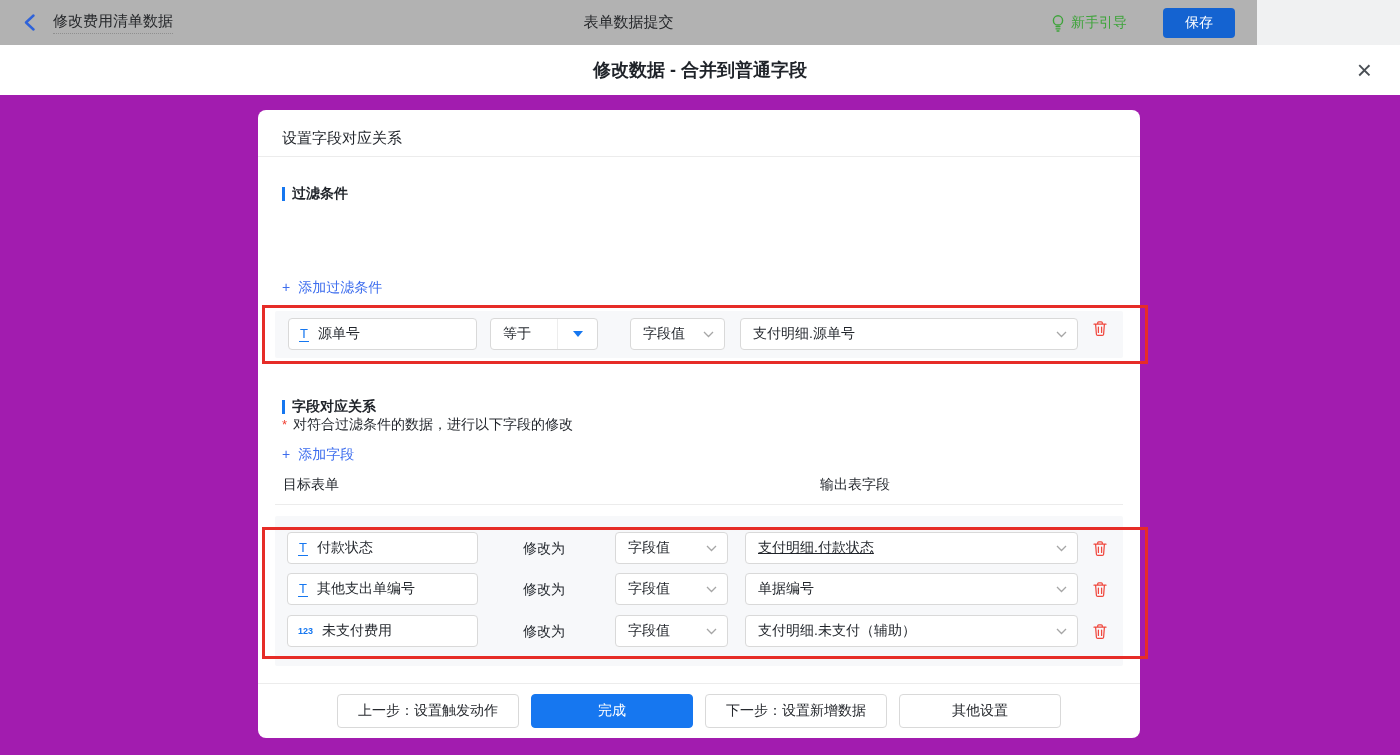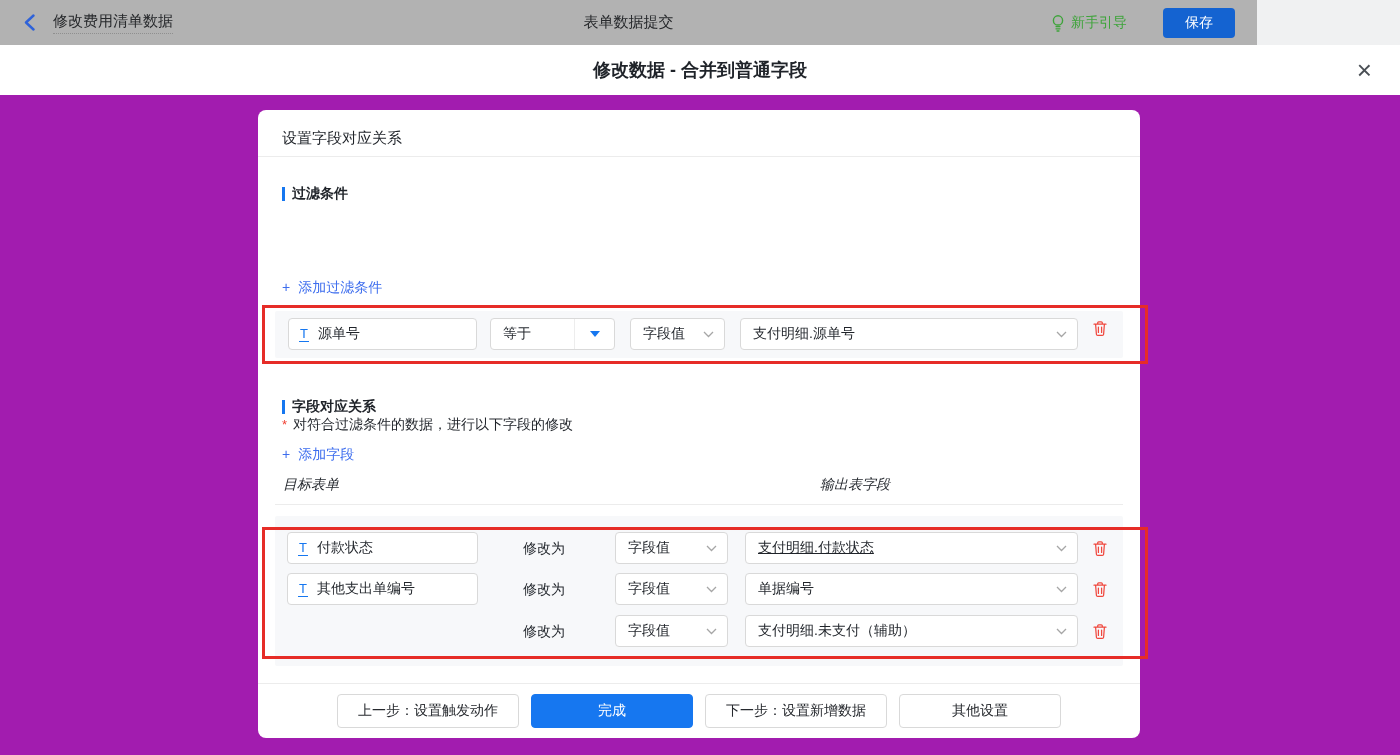--- a/index.html
+++ b/index.html
@@ -66,21 +66,21 @@
 
   .op-select { padding-right:50px; }
   .caret-seg { position:absolute; right:0; top:0; bottom:0; width:40px; border-left:1px solid #ededed;
                display:flex; align-items:center; justify-content:center; }
   .caret-down { width:0; height:0; border-left:5px solid transparent; border-right:5px solid transparent;
                 border-top:6px solid #1677f0; }
 
   .trash { position:absolute; width:18px; height:18px; cursor:pointer; display:flex;
            align-items:center; justify-content:center; }
 
-  .col-head { position:absolute; top:366px; font-size:14px; color:#1f2329;font-style:italic; }
+  .col-head { position:absolute; top:366px; font-size:14px; color:#1f2329; }
   .map-desc { position:absolute; left:24px; top:306px; font-size:14px; color:#1f2329; }
   .map-desc .req { margin-right:6px; margin-left:0; }
   .modify-label { position:absolute; font-size:14px; color:#1f2329; line-height:32px; }
 
   .map-row { position:absolute; left:0; width:848px; height:32px; }
 
   .red-rect { position:absolute; border:3px solid #e62c27; pointer-events:none; }
   .red-rect-1 { left:4px; top:195px; width:886px; height:59px; }
   .red-rect-2 { left:4px; top:417px; width:886px; height:132px; }
 
@@ -134,21 +134,21 @@
 
     <div class="add-link" style="top:169px;">
       <span class="plus">+</span><span>添加过滤条件</span>
     </div>
 
     <div class="gray-box filter-box">
       <div class="field-input" style="left:13px; top:7px; width:189px;">
         <span class="t-icon">T</span>
         <span>源单号</span>
       </div>
-      <div class="select op-select" style="left:215px; top:7px; width:125px;">
+      <div class="select op-select" style="left:215px; top:7px; width:108px;">
         <span>等于</span>
         <span class="caret-seg">
           <i class="caret-down"></i>
         </span>
       </div>
       <div class="select" style="left:355px; top:7px; width:95px;">
         <span>字段值</span>
         <svg class="chev" width="11" height="7" viewBox="0 0 11 7">
           <polyline points="1,1 5.5,5.5 10,1" fill="none" stroke="#a6a6a6" stroke-width="1.3"></polyline>
         </svg>
@@ -230,20 +230,24 @@
             </svg>
         </div>
         <span class="trash" style="left:816px; top:7px;">
           <svg width="16" height="17" viewBox="0 0 16 17">
               <path d="M2 4.2 h12 M5.7 4.2 V2.8 a1 1 0 0 1 1-1 h2.6 a1 1 0 0 1 1 1 V4.2 M3.6 4.2 l0.8 10 a1.3 1.3 0 0 0 1.3 1.2 h4.6 a1.3 1.3 0 0 0 1.3-1.2 l0.8-10 M6.4 7 v5.4 M9.6 7 v5.4" fill="none" stroke="#f0483e" stroke-width="1.25" stroke-linecap="round" stroke-linejoin="round"></path>
             </svg>
         </span>
       </div>
 
       <div class="map-row" style="top:99px;">
+        <div class="field-input" style="left:12px; top:0; width:191px;">
+          <span class="num-icon">123</span>
+          <span>未支付费用</span>
+        </div>
         <span class="modify-label" style="left:248px;">修改为</span>
         <div class="select" style="left:340px; top:0; width:113px;">
           <span>字段值</span>
           <svg class="chev" width="11" height="7" viewBox="0 0 11 7">
               <polyline points="1,1 5.5,5.5 10,1" fill="none" stroke="#a6a6a6" stroke-width="1.3"></polyline>
             </svg>
         </div>
         <div class="select" style="left:470px; top:0; width:333px;">
           <span>支付明细.未支付（辅助）</span>
           <svg class="chev" width="11" height="7" viewBox="0 0 11 7">

